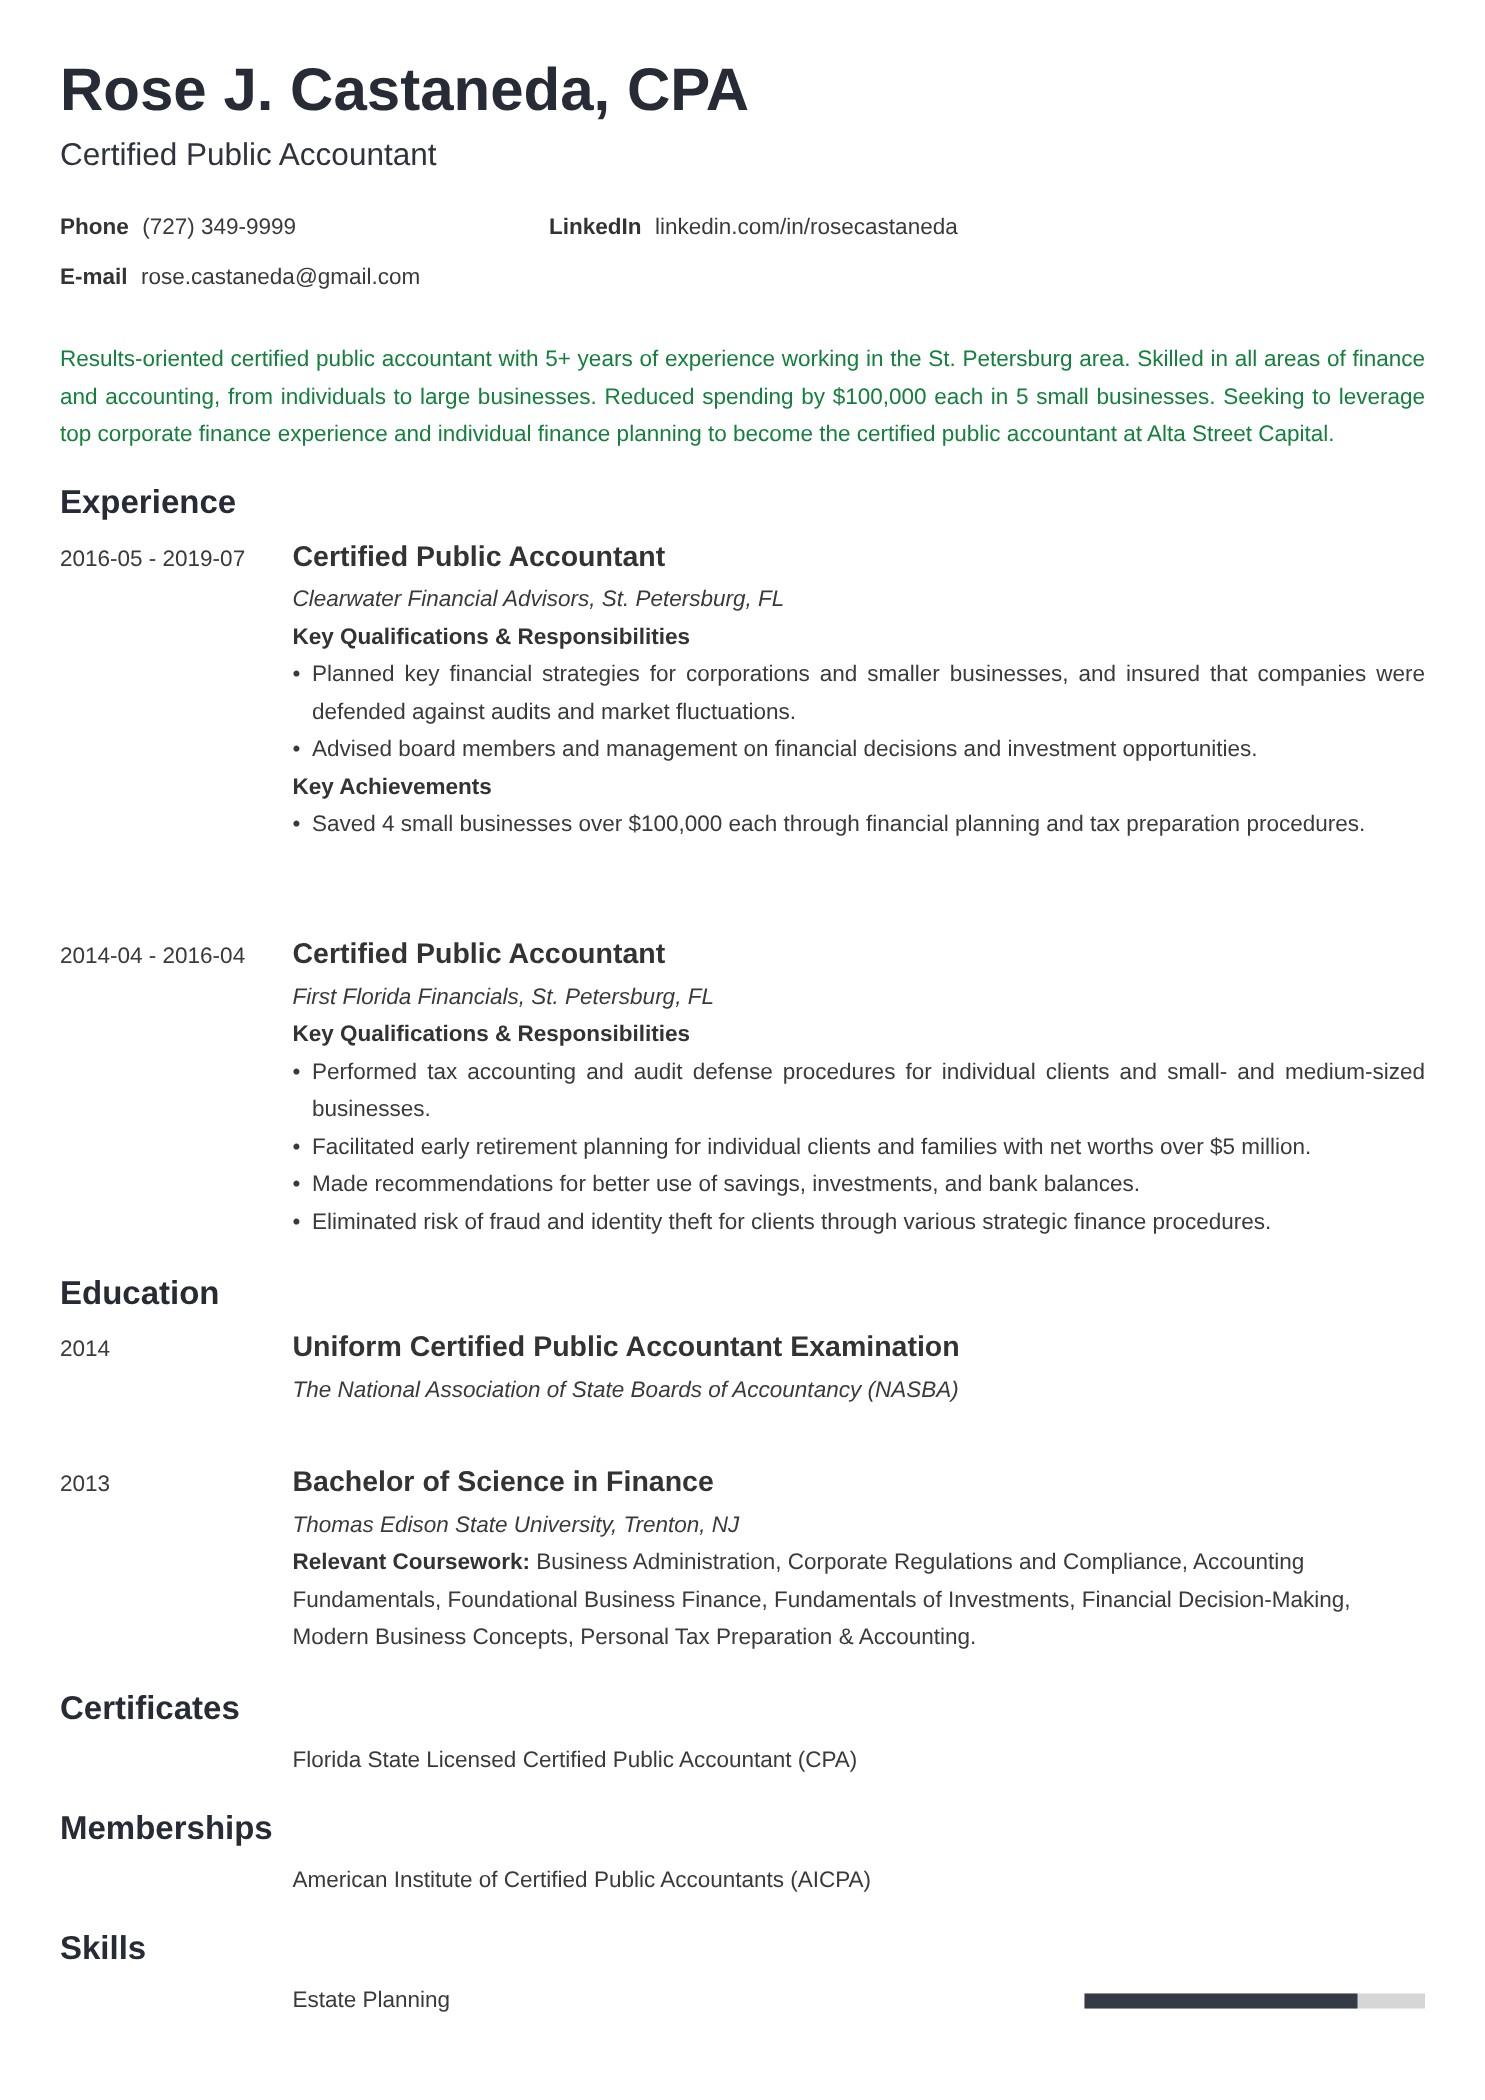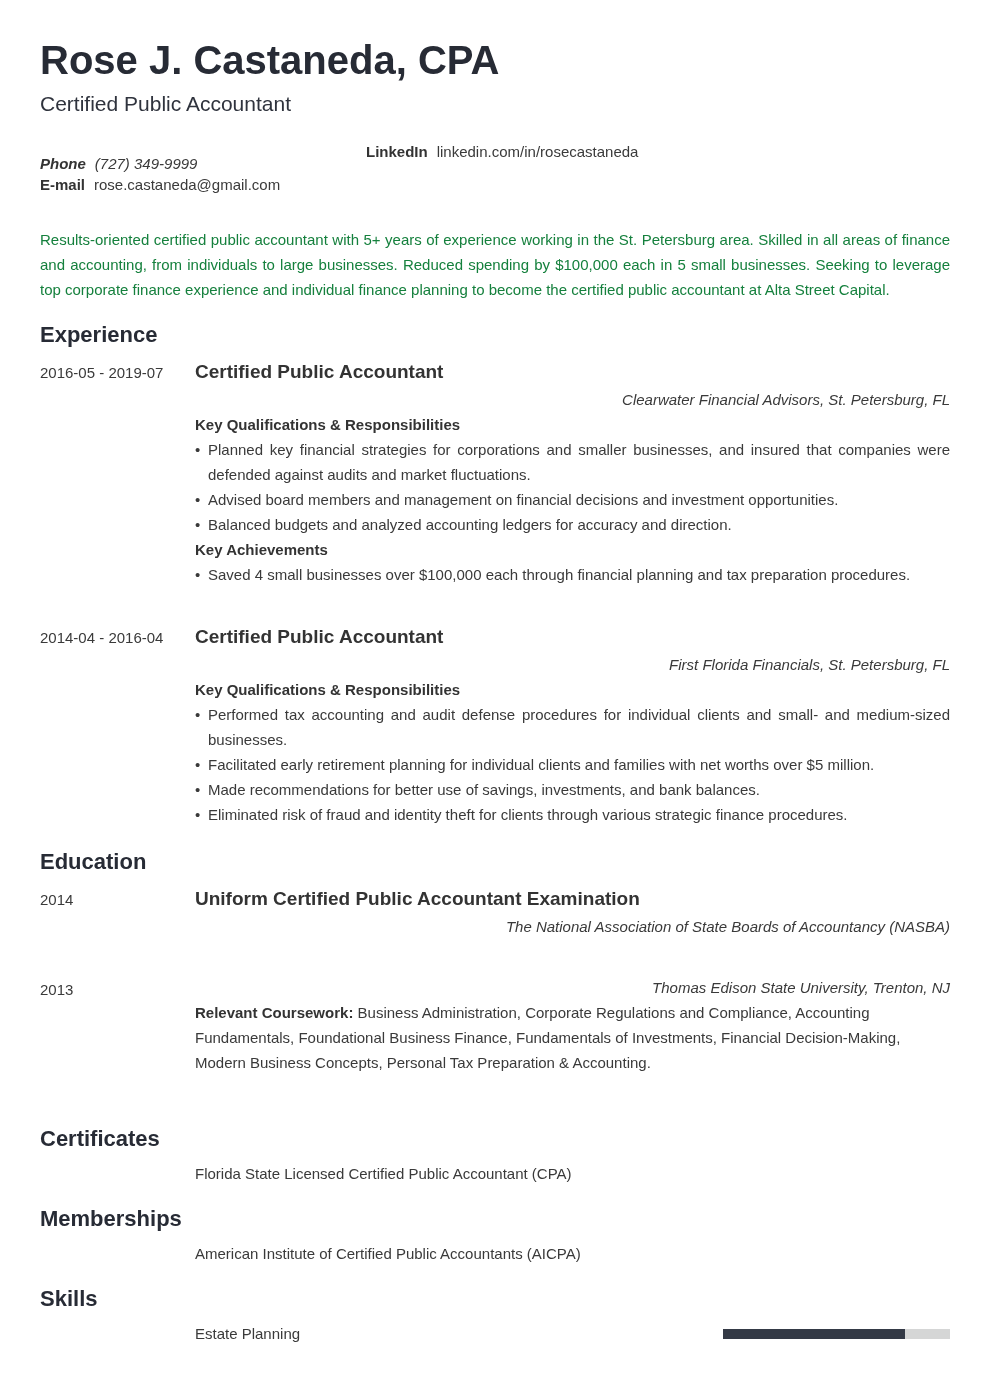--- a/index.html
+++ b/index.html
@@ -33,21 +33,21 @@
     position: absolute; left: 0; font-size: 22px; font-weight: bold; color: #272b35;
     line-height: 28px;
   }
   .date {
     position: absolute; left: 0; font-size: 15px; line-height: 20px; color: #3a3a3a;
   }
   .entry {
     position: absolute; left: 155px; width: 755px; font-size: 15px; line-height: 25px; color: #3a3a3a;
   }
   .entry .role { font-size: 19px; font-weight: bold; color: #333; line-height: 28px; margin-bottom: 1px; }
-  .entry .org { font-style: italic; text-align: right; }
+  .entry .org { font-style: italic; }
   .entry .sub { font-weight: bold; color: #333; }
   .entry ul { list-style: none; margin: 0; padding: 0; }
   .entry li { position: relative; padding-left: 13px; text-align: justify; }
   .entry li::before { content: "•"; position: absolute; left: 0; top: 0; }
   .entry .bold { font-weight: bold; color: #333; }
   .plain {
     position: absolute; left: 155px; font-size: 15px; line-height: 20px; color: #3a3a3a;
   }
   .skill-bar {
     position: absolute; left: 683px; width: 227px; height: 10px; background: #d5d6d6;
@@ -55,21 +55,21 @@
   .skill-fill { height: 100%; background: #343a46; }
 </style>
 </head>
 <body>
 
 <div class="page">
 
   <h1 class="name">Rose J. Castaneda, CPA</h1>
   <div class="subtitle">Certified Public Accountant</div>
 
-  <div class="contact-row" style="top:154px;font-style:italic;">
+  <div class="contact-row" style="top:142px;">
     <span class="lbl">Phone</span><span>(727) 349-9999</span>
   </div>
   <div class="contact-row" style="top:142px; left:326px;">
     <span class="lbl">LinkedIn</span><span>linkedin.com/in/rosecastaneda</span>
   </div>
   <div class="contact-row" style="top:175px;">
     <span class="lbl">E-mail</span><span>rose.castaneda@gmail.com</span>
   </div>
 
   <div class="summary">Results-oriented certified public accountant with 5+ years of experience working in the St. Petersburg area. Skilled in all areas of finance and accounting, from individuals to large businesses. Reduced spending by $100,000 each in 5 small businesses. Seeking to leverage top corporate finance experience and individual finance planning to become the certified public accountant at Alta Street Capital.</div>
@@ -77,21 +77,20 @@
   <div class="section-title" style="top:321px;">Experience</div>
 
   <div class="date" style="top:363px;">2016-05 - 2019-07</div>
   <div class="entry" style="top:358px;">
     <div class="role">Certified Public Accountant</div>
     <div class="org">Clearwater Financial Advisors, St. Petersburg, FL</div>
     <div class="sub">Key Qualifications &amp; Responsibilities</div>
     <ul>
       <li>Planned key financial strategies for corporations and smaller businesses, and insured that companies were defended against audits and market fluctuations.</li>
       <li>Advised board members and management on financial decisions and investment opportunities.</li>
-      <li>Balanced budgets and analyzed accounting ledgers for accuracy and direction.</li>
     </ul>
     <div class="sub">Key Achievements</div>
     <ul>
       <li>Saved 4 small businesses over $100,000 each through financial planning and tax preparation procedures.</li>
     </ul>
   </div>
 
   <div class="date" style="top:628px;">2014-04 - 2016-04</div>
   <div class="entry" style="top:623px;">
     <div class="role">Certified Public Accountant</div>
@@ -108,20 +107,21 @@
   <div class="section-title" style="top:848px;">Education</div>
 
   <div class="date" style="top:890px;">2014</div>
   <div class="entry" style="top:885px;">
     <div class="role">Uniform Certified Public Accountant Examination</div>
     <div class="org">The National Association of State Boards of Accountancy (NASBA)</div>
   </div>
 
   <div class="date" style="top:980px;">2013</div>
   <div class="entry" style="top:975px;">
+    <div class="role">Bachelor of Science in Finance</div>
     <div class="org">Thomas Edison State University, Trenton, NJ</div>
     <div><span class="bold">Relevant Coursework:</span><span> Business Administration, Corporate Regulations and Compliance, Accounting Fundamentals, Foundational Business Finance, Fundamentals of Investments, Financial Decision-Making, Modern Business Concepts, Personal Tax Preparation &amp; Accounting.</span></div>
   </div>
 
   <div class="section-title" style="top:1125px;">Certificates</div>
   <div class="plain" style="top:1164px;">Florida State Licensed Certified Public Accountant (CPA)</div>
 
   <div class="section-title" style="top:1205px;">Memberships</div>
   <div class="plain" style="top:1244px;text-align:right;">American Institute of Certified Public Accountants (AICPA)</div>
 

